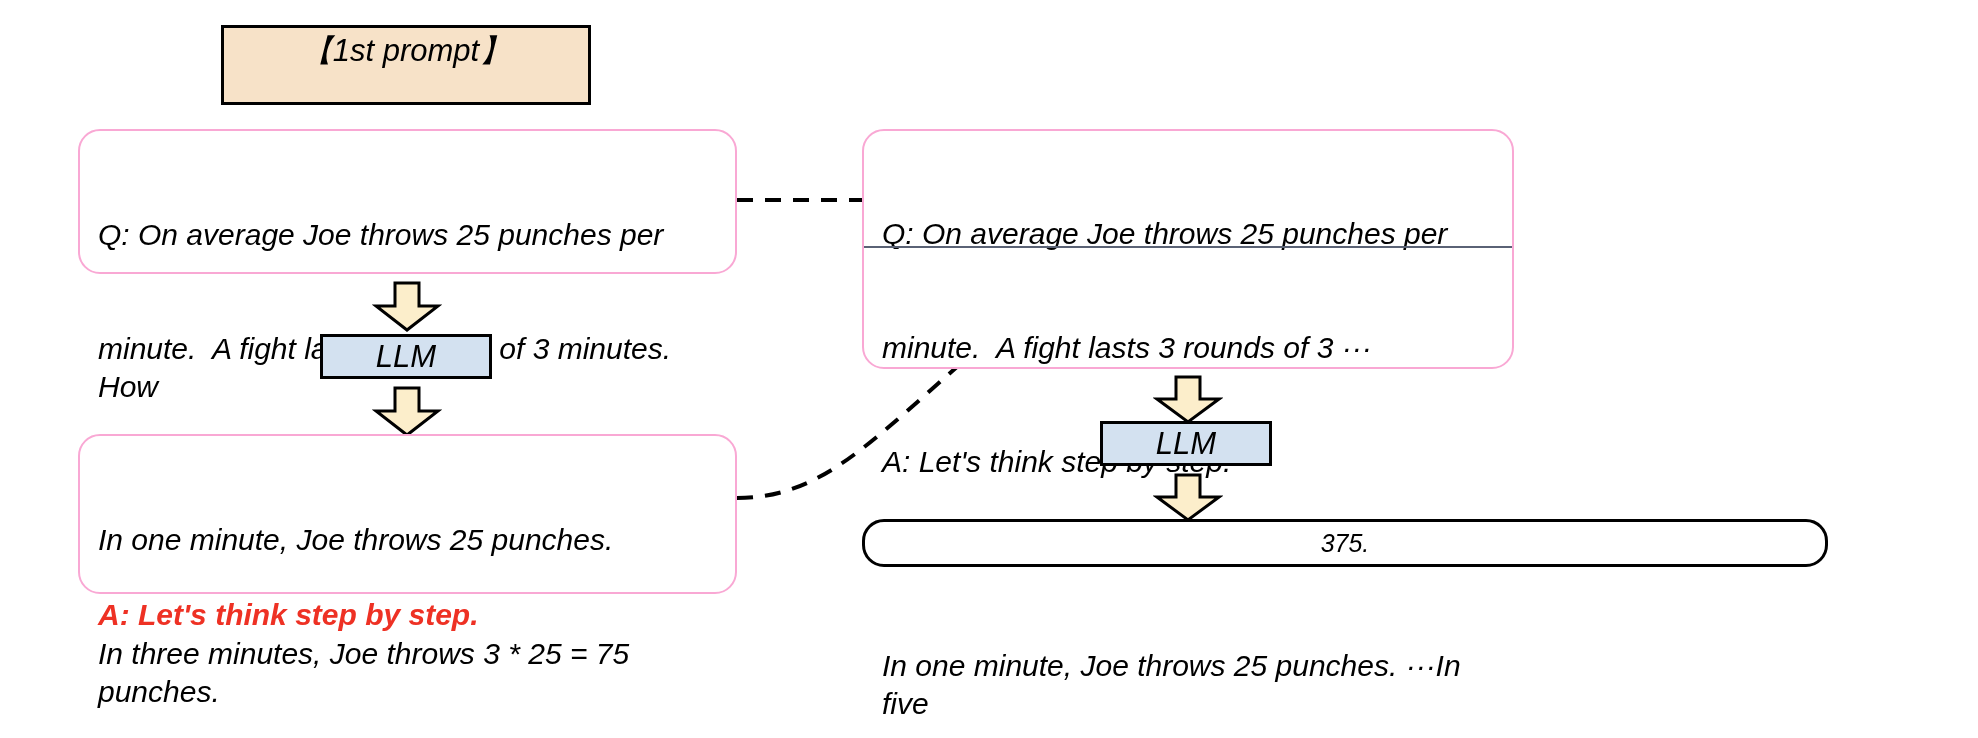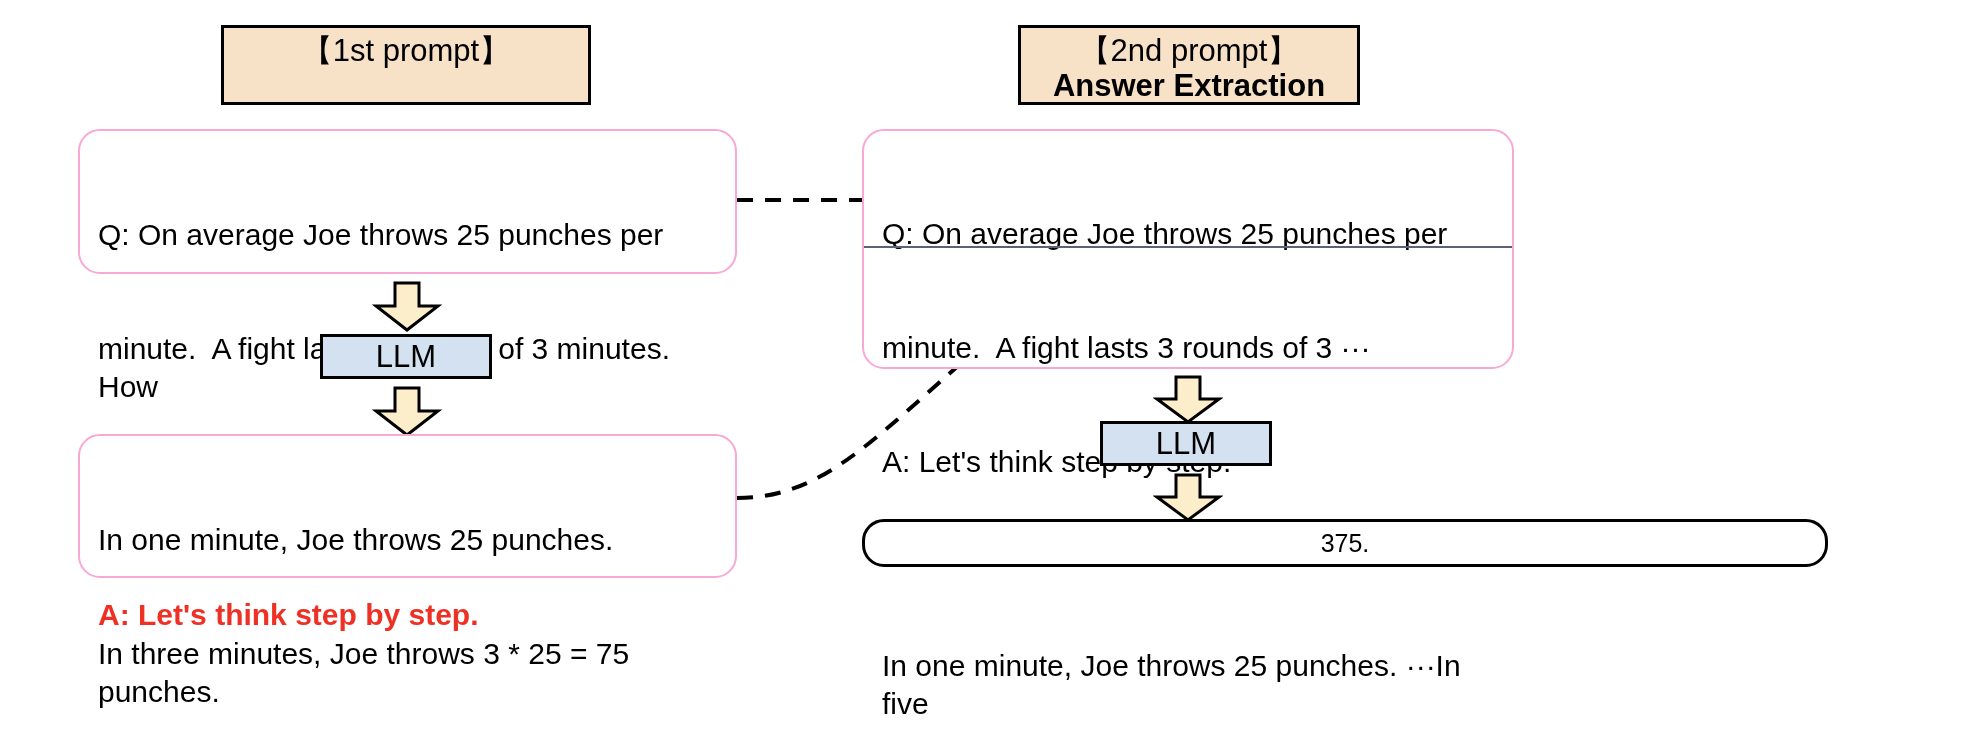--- a/index.html
+++ b/index.html
@@ -11,20 +11,21 @@
     width: 1978px;
     height: 738px;
     font-family: "Liberation Sans", sans-serif;
     color: #000000;
     overflow: hidden;
   }
   #stage {
     position: relative;
     width: 1978px;
     height: 738px;
+    font-style: italic;
   }
   
   .header-box {
     position: absolute;
     background: #f7e2c8;
     border: 3px solid #000000;
     box-sizing: border-box;
     text-align: center;
     line-height: 1.12;
     padding-top: 6px;
@@ -137,32 +138,28 @@
   </svg>
 
   <div class="llm-box" style="left:320px; top:334px; width:172px; height:45px;">
     <span>LLM</span>
   </div>
 
   <svg class="blockarrow" style="left:372px; top:386px;" width="70" height="52">
     <path d="M23,2 L47,2 L47,25 L66,25 L35,49 L4,25 L23,25 Z" fill="#fceecb" stroke="#000000" stroke-width="3" stroke-linejoin="miter"></path>
   </svg>
 
-  <div class="rbox" style="left:78px; top:434px; width:659px; height:144px;">
+  <div class="rbox" style="left:78px; top:434px; width:659px; height:160px;">
     <div class="rbox-text">
       <div>In one minute, Joe throws 25 punches.</div>
       <div>In three minutes, Joe throws 3 * 25 = 75 punches.</div>
       
     </div>
   </div>
 
-  <div class="header-box" style="left:1018px; top:25px; width:342px; height:80px;">
-    <span class="header-line1">【2nd prompt】</span>
-    <span class="header-line2">Answer Extraction</span>
-  </div>
 
   <div class="rbox" style="left:862px; top:129px; width:652px; height:240px;">
     <div class="rbox-text" style="padding-top:8px;">
       <div>Q: On average Joe throws 25 punches per</div>
       <div>minute.  A fight lasts 3 rounds of 3 ···</div>
       <div>A: Let's think step by step.</div>
     </div>
     <div class="divider" style="top:115px;"></div>
     <div class="rbox-text" style="padding-top:14px;">
       <div>In one minute, Joe throws 25 punches. ···In five</div>

